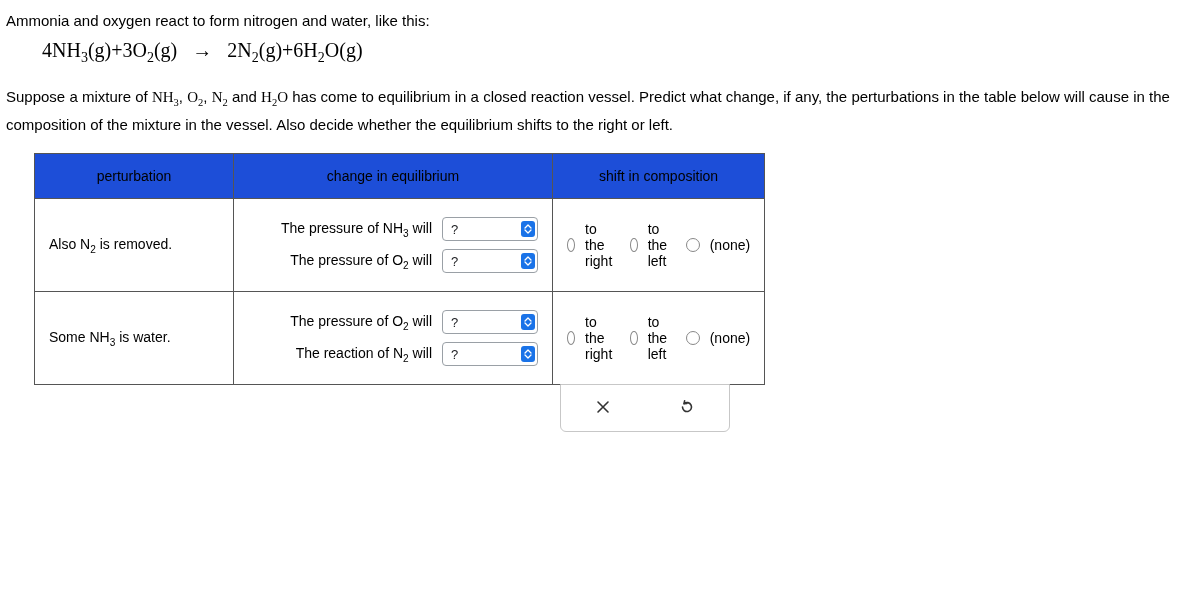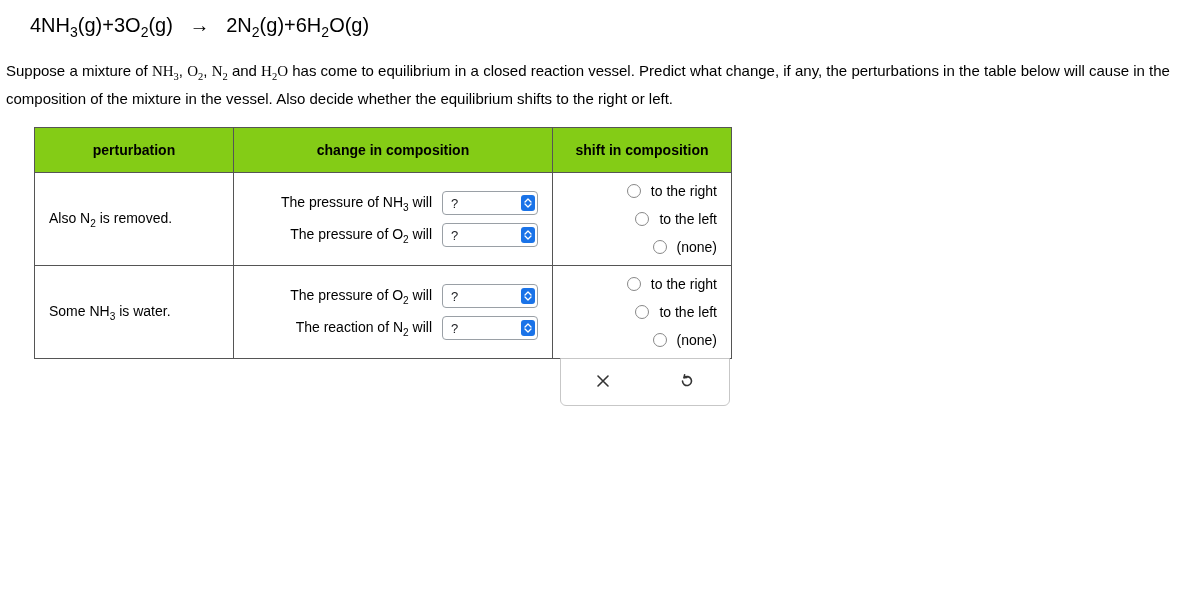--- a/index.html
+++ b/index.html
@@ -7,40 +7,40 @@
     font-size: 15px;
     color: #000;
     margin: 0;
     padding: 8px 6px;
     background: #fff;
     width: 1200px;
     box-sizing: border-box;
   }
   .intro p { margin: 4px 0 10px 0; }
   .eqn {
-    font-family: Liberation Sans, sans-serif;
+    font-family: Liberation Serif, serif;
     font-size: 20px;
-    margin: 6px 0 18px 24px;
+    margin: 6px 0 18px 36px;
   }
   sub { font-size: 0.7em; vertical-align: sub; }
   .sans-sub { font-size: 0.72em; vertical-align: sub; }
   table.main {
     border-collapse: collapse;
     margin: 16px 0 0 28px;
   }
   table.main th, table.main td {
     border: 1px solid #555;
     padding: 10px 14px;
     font-size: 14px;
     vertical-align: middle;
   }
   table.main th {
-    font-weight: bold;
+    font-weight: normal;
     text-align: center;
-    background: #84cc16;
+    background: #1d4ed8;
     padding: 14px 18px;
   }
   td.pert { width: 170px; }
   td.comp { width: 290px; }
   td.shift { width: 150px; }
   .comp-row {
     display: flex;
     align-items: center;
     justify-content: flex-end;
     margin: 8px 0;
@@ -67,21 +67,21 @@
     background: #1a73e8;
     border-radius: 3px;
     width: 14px;
     height: 16px;
     display: flex;
     flex-direction: column;
     align-items: center;
     justify-content: center;
   }
   .select-wrap .stepper svg { display:block; }
-  .radio-group { display: flex; flex-direction: column; gap: 12px; align-items: flex-end; }
+  .radio-group { display: flex; flex-direction: row; gap: 12px; }
   .radio-item {
     display: flex;
     align-items: center;
     gap: 10px;
     cursor: pointer;
   }
   .radio-circle {
     width: 14px; height: 14px;
     border: 1.5px solid #888;
     border-radius: 50%;
@@ -102,37 +102,38 @@
     width: 24px; height: 24px;
     display: flex; align-items: center; justify-content: center;
     cursor: pointer;
     color: #333;
   }
 </style>
 </head>
 <body>
 
 <div class="intro">
+  <p>Ammonia and oxygen react to form nitrogen and water, like this:</p>
 
   <div class="eqn">
     <span>4NH</span><sub>3</sub><span>(g)</span><span>+</span><span>3O</span><sub>2</sub><span>(g)</span>
     &nbsp;&nbsp;<span>→</span>&nbsp;&nbsp;
     <span>2N</span><sub>2</sub><span>(g)</span><span>+</span><span>6H</span><sub>2</sub><span>O</span><span>(g)</span>
   </div>
 
   <p style="line-height:1.7">
     <span>Suppose a mixture of </span><span style="font-family:'Times New Roman',serif"><span>NH</span><sub>3</sub></span><span>, </span><span style="font-family:'Times New Roman',serif"><span>O</span><sub>2</sub></span><span>, </span><span style="font-family:'Times New Roman',serif"><span>N</span><sub>2</sub></span><span> and </span><span style="font-family:'Times New Roman',serif"><span>H</span><sub>2</sub><span>O</span></span><span> has come to equilibrium in a closed reaction vessel. Predict what change, if any, the perturbations in the table below will cause in the composition of the mixture in the vessel. Also decide whether the equilibrium shifts to the right or left.</span>
   </p>
 </div>
 
 <table class="main">
   <tbody>
       <tr>
     <th>perturbation</th>
-    <th>change in composition</th>
+    <th>change in equilibrium</th>
     <th>shift in composition</th>
   </tr>
 
   <tr>
     <td class="pert">
       <span>Also N</span><span class="sans-sub">2</span><span> is removed.</span>
     </td>
     <td class="comp">
       <div class="comp-row">
         <span class="label">

